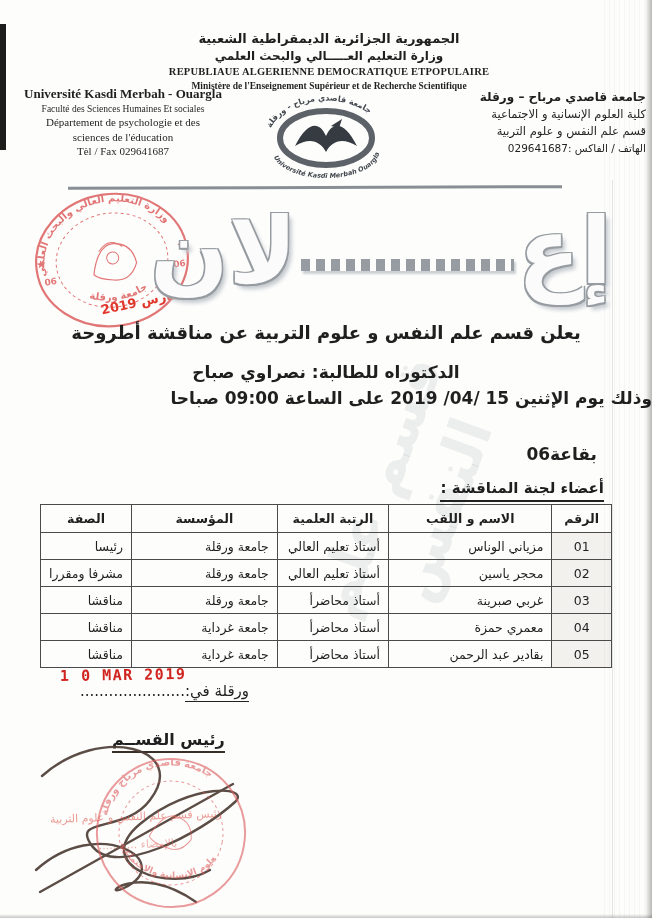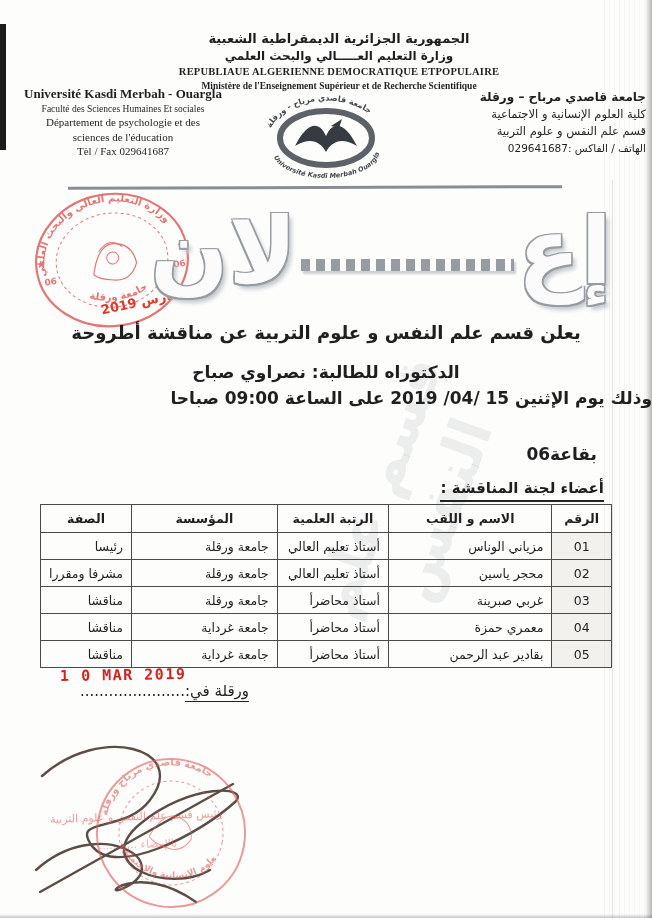--- a/index.html
+++ b/index.html
@@ -3,21 +3,21 @@
 <meta charset="utf-8">
 <style>
   html,body{margin:0;padding:0;background:#e9e9e9;}
   .page{position:relative;width:652px;height:918px;background:#fdfdfc;overflow:hidden;
         outline:1px solid #a8a8a8;font-family:"DejaVu Sans",sans-serif;color:#1f1f1f;}
   .abs{position:absolute;}
   .ar{direction:rtl;font-family:"DejaVu Sans",sans-serif;}
   .serif{font-family:"Liberation Serif","DejaVu Serif",serif;}
 
   
-  .hdr-center{left:134px;top:30px;width:410px;text-align:center;line-height:1.4;}
+  .hdr-center{left:124px;top:30px;width:410px;text-align:center;line-height:1.4;}
   .hdr-ar1{font-size:13px;font-weight:bold;}
   .hdr-ar2{font-size:12px;font-weight:bold;}
   .hdr-fr1{font-size:10.5px;font-weight:bold;letter-spacing:.2px;}
   .hdr-fr2{font-size:9.5px;font-weight:bold;}
 
   .org-left{left:6px;top:86px;width:234px;text-align:center;line-height:1.3;}
   .org-left .b1{font-size:13px;font-weight:bold;}
   .org-left .b2{font-size:9.5px;}
   .org-left .b3{font-size:11px;}
   .org-right{left:428px;top:88px;width:218px;text-align:right;line-height:1.5;}
@@ -230,20 +230,21 @@
           <td>جامعة  غرداية</td>
           <td>مناقشا</td>
         </tr>
       </tbody>
   </table>
 
   <div class="abs datestamp2">1 0 MAR 2019</div>
   <div class="abs place-line ar">
     <span class="lbl">ورقلة في:</span><span>......................</span>
   </div>
+  <div class="abs signer ar">رئيس القســم</div>
 
   <div class="abs sig-box">
     <svg width="235" height="170" viewBox="0 0 235 170">
       <g stroke="#4e3e36" stroke-width="2.4" fill="none" opacity="0.92" stroke-linecap="round">
         <path d="M 14,34 C 72,-18 162,6 122,58 C 97,92 42,74 64,104 C 88,136 172,92 207,60"></path>
         <path d="M 207,60 C 224,44 162,40 112,82 C 62,124 142,152 182,128"></path>
         <path d="M 8,128 C 70,72 150,120 96,146 C 70,158 108,118 168,160"></path>
         <path d="M 12,150 L 205,42"></path>
       </g>
     </svg>

